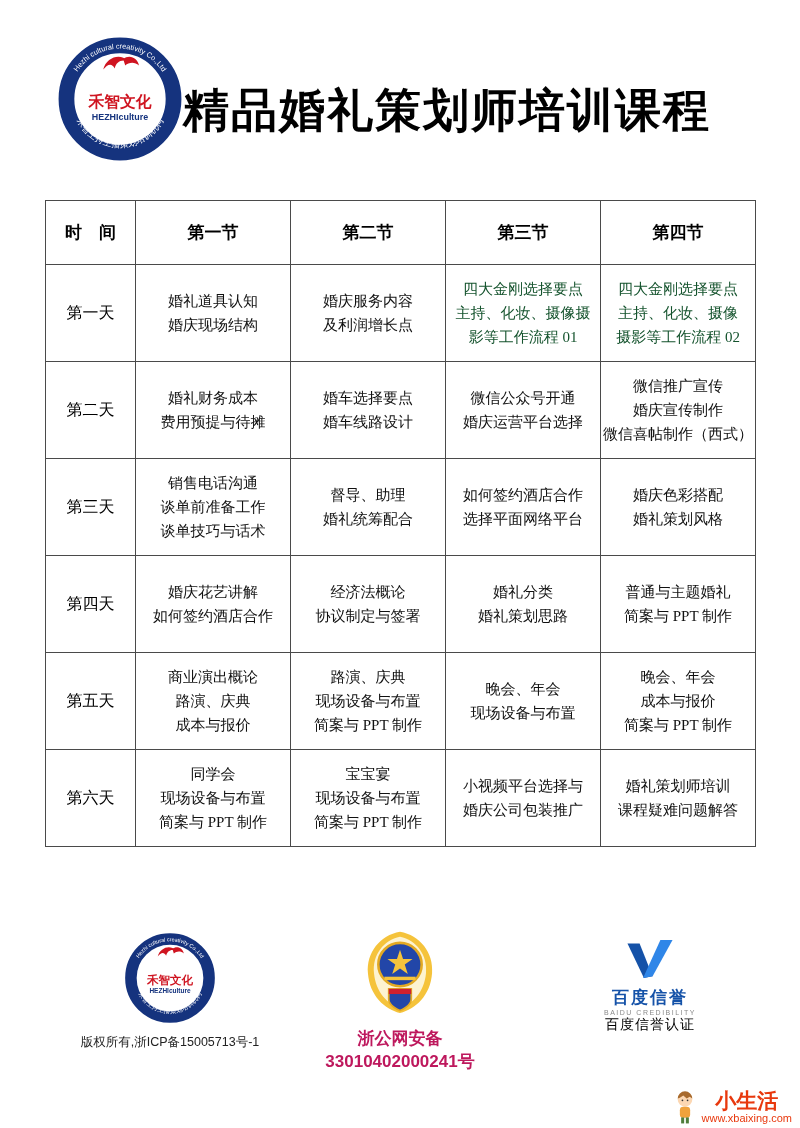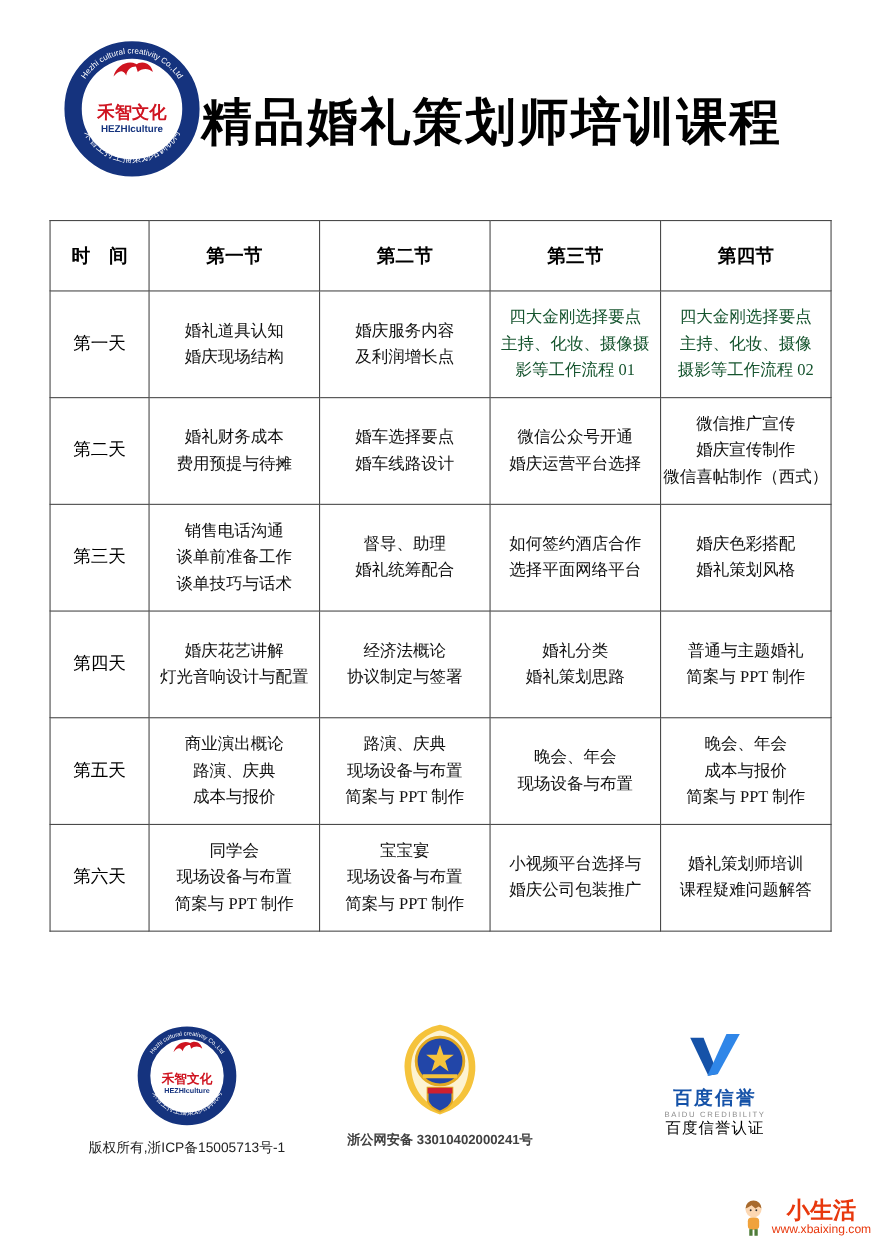--- a/index.html
+++ b/index.html
@@ -28,21 +28,21 @@
   }
   .schedule th { height:64px; font-size:17px; font-weight:bold; white-space:pre-line; }
   .schedule td { height:97px; font-size:15px; line-height:1.62; white-space:pre-line; color:#111; }
   .schedule td.day { font-size:16px; color:#000; }
   .schedule td.blue { color:#14532d;margin-top:26px; }
   
   .footer-left  { position:absolute; left:68px;  top:932px; width:204px; text-align:center; }
   .footer-center{ position:absolute; left:298px; top:928px; width:204px; text-align:center; }
   .footer-right { position:absolute; left:548px; top:938px; width:204px; text-align:center; }
   .copyright   { margin-top:6px; font-size:12.5px; color:#222; font-family:"Liberation Sans",sans-serif; }
-  .police-text { margin-top:8px; font-size:12px; font-weight:bold; color:#404040; font-family:"Liberation Sans",sans-serif; }
+  .police-text { margin-top:8px; font-size:17px; font-weight:bold; color:#be185d; font-family:"Liberation Sans",sans-serif; }
   .baidu-name  { margin-top:2px; font-size:17px; font-weight:bold; color:#1552a8; letter-spacing:2px; }
   .baidu-sub   { font-size:7px; letter-spacing:1.5px; color:#8a8a8a; }
   .baidu-caption { font-size:14px; color:#000; letter-spacing:1px; }
   
   .watermark { position:absolute; right:8px; bottom:2px; display:flex; align-items:flex-end; gap:4px; }
   .wm-text { text-align:center; padding-bottom:2px; }
   .wm-name { font-size:21px; font-weight:bold; color:#e8380d; line-height:1.05; font-family:"Liberation Sans",sans-serif; }
   .wm-url  { font-size:11px; color:#e8380d; font-family:"Liberation Sans",sans-serif; }
 </style>
 </head>
@@ -127,21 +127,21 @@
         <td>督导、助理
 婚礼统筹配合</td>
         <td>如何签约酒店合作
 选择平面网络平台</td>
         <td>婚庆色彩搭配
 婚礼策划风格</td>
       </tr>
       <tr>
         <td class="day">第四天</td>
         <td>婚庆花艺讲解
-灯光音响设计与配置</td>
+如何签约酒店合作</td>
         <td>经济法概论
 协议制定与签署</td>
         <td>婚礼分类
 婚礼策划思路</td>
         <td>普通与主题婚礼
 简案与 PPT 制作</td>
       </tr>
       <tr>
         <td class="day">第五天</td>
         <td>商业演出概论

